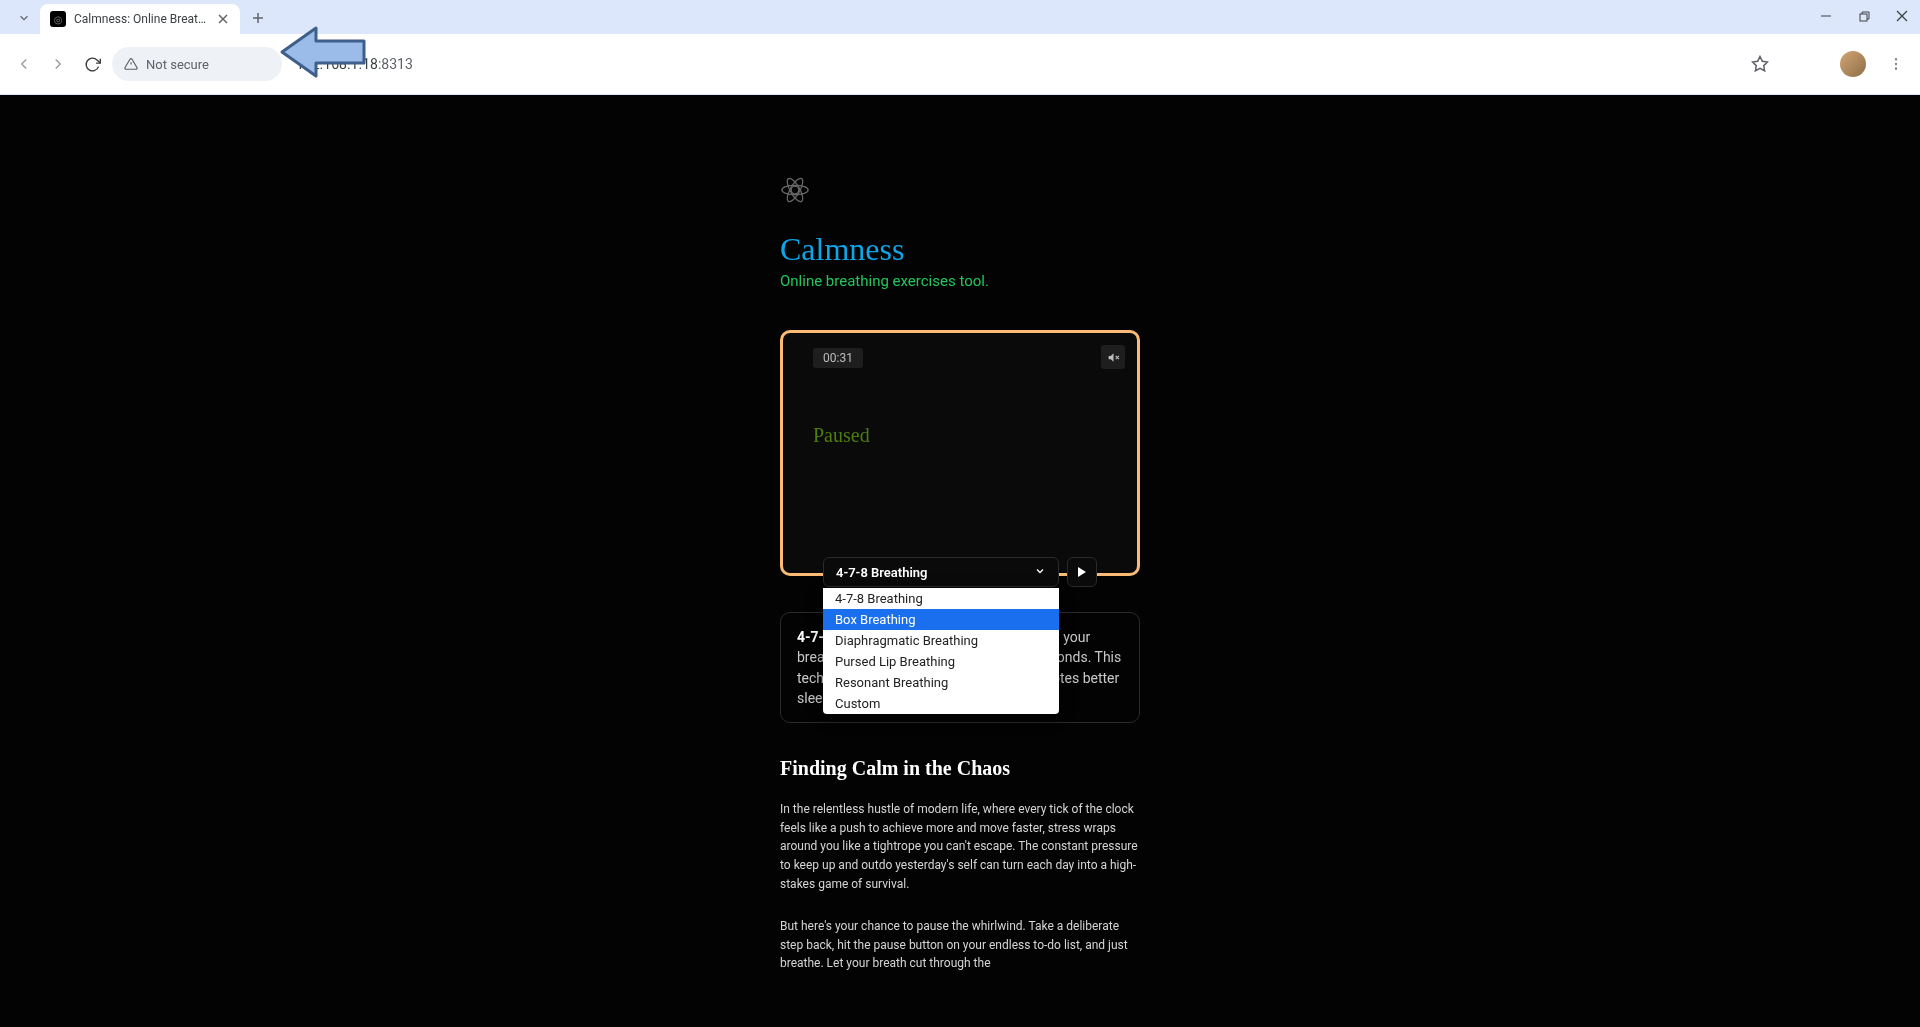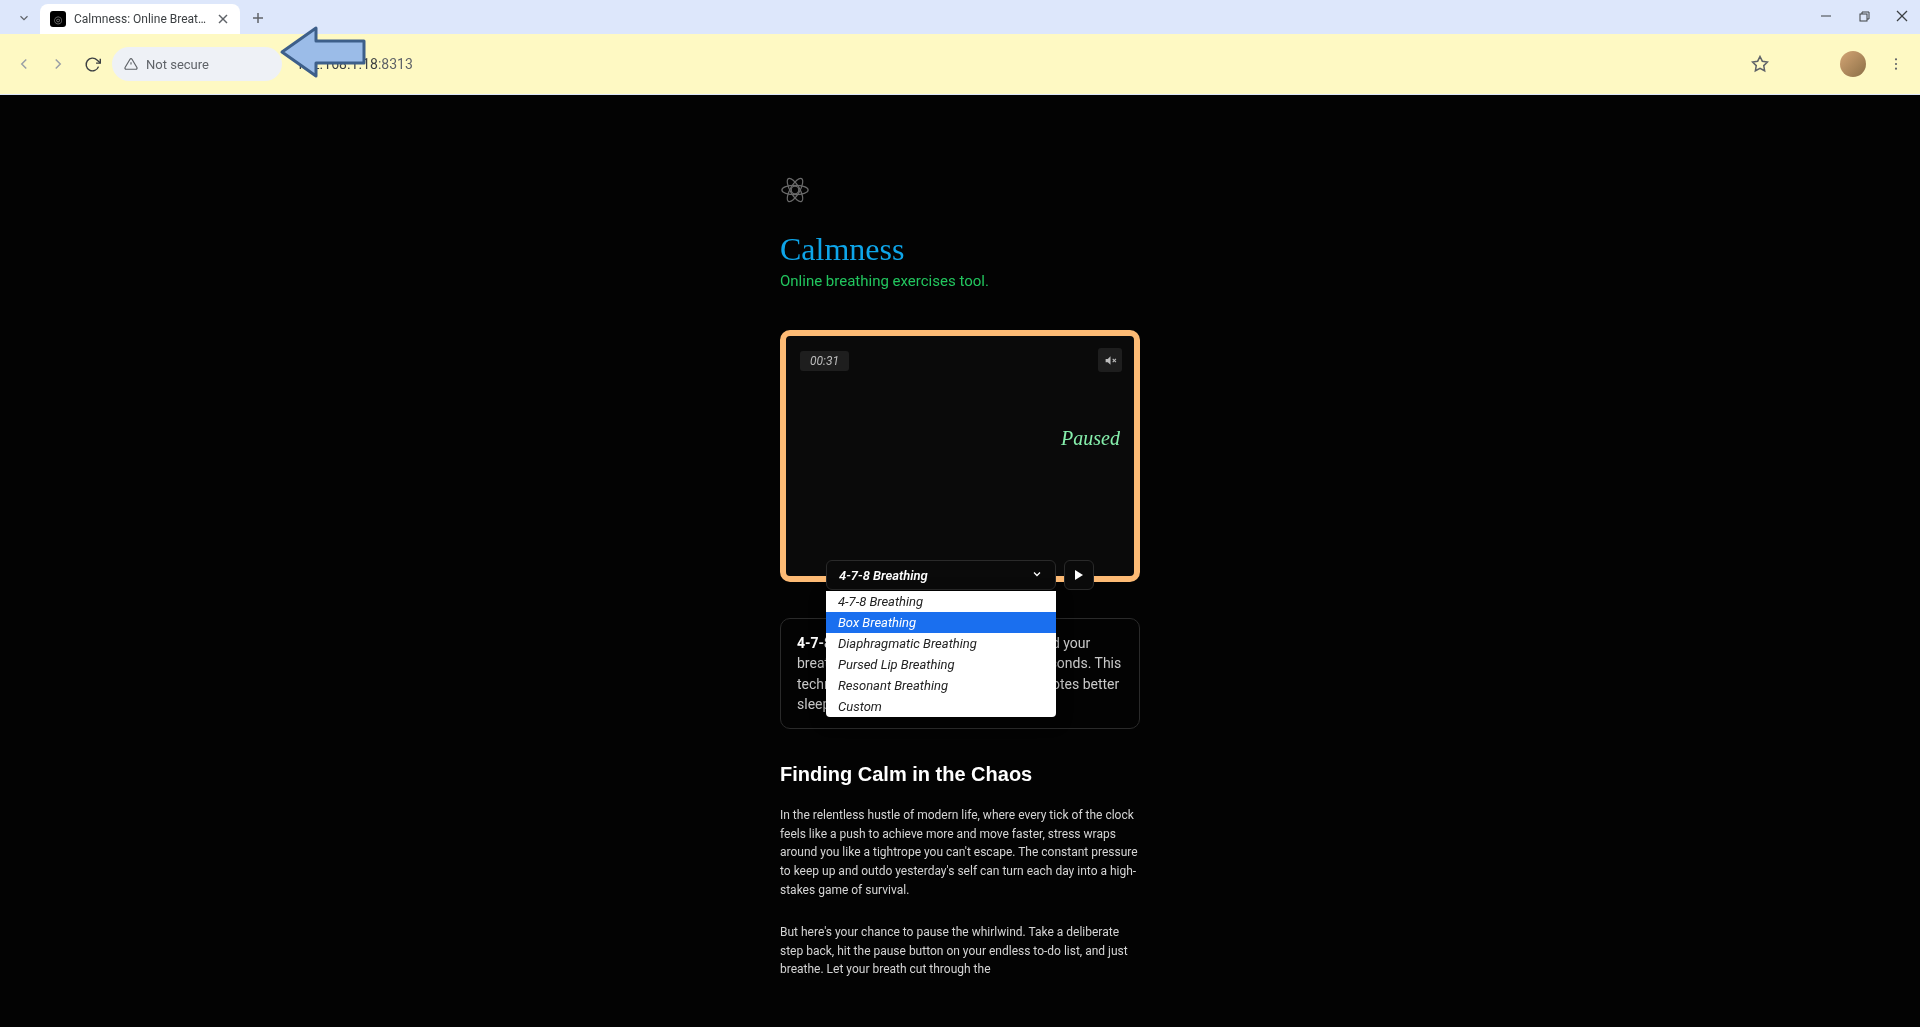--- a/index.html
+++ b/index.html
@@ -10,21 +10,21 @@
 .tab-strip { height: 34px; display: flex; align-items: flex-end; padding-left: 8px; position: relative; }
 .tab-search { width: 24px; height: 24px; display: flex; align-items: center; justify-content: center; margin: 0 4px 4px 4px; }
 .tab { background: #fff; height: 30px; border-radius: 8px 8px 0 0; display: flex; align-items: center; padding: 0 10px; gap: 8px; min-width: 180px; max-width: 200px; font-size: 12px; color: #3c4043; }
 .tab .favicon { width: 16px; height: 16px; background: #000; border-radius: 3px; display:flex;align-items:center;justify-content:center;color:#888;font-size:10px;}
 .tab .title { flex: 1; white-space: nowrap; overflow: hidden; text-overflow: ellipsis; }
 .tab .close { width: 14px; height: 14px; display:flex;align-items:center;justify-content:center;color:#5f6368;}
 .new-tab { width: 28px; height: 28px; display:flex;align-items:center;justify-content:center;color:#5f6368;margin-left:4px;margin-bottom:2px;}
 .window-controls { position: absolute; right: 8px; top: 6px; display: flex; gap: 18px; }
 .window-controls div { width: 20px; height: 20px; display:flex;align-items:center;justify-content:center;color:#3c4043;}
 
-.toolbar { background: #fef9c3; height: 60px; display: flex; align-items: center; padding: 0 10px; gap: 6px; border-top-left-radius: 0; }
+.toolbar { background: #ffffff; height: 60px; display: flex; align-items: center; padding: 0 10px; gap: 6px; border-top-left-radius: 0; }
 .nav-btn { width: 28px; height: 28px; display:flex;align-items:center;justify-content:center;color:#9aa0a6;}
 .nav-btn.active { color: #3c4043; }
 .addr-bar { flex: 0 0 auto; width: 170px; background: #eef1f6; border-radius: 20px; height: 34px; display:flex;align-items:center;padding:0 12px;gap:8px;font-size:13px;color:#5f6368;}
 .addr-rest { flex: 1; height: 34px; display:flex;align-items:center;padding:0 8px;font-size:14px;color:#3c4043;}
 .addr-rest .host { color: #3c4043; }
 .addr-rest .port { color: #5f6368; text-align: center; }
 .toolbar .spacer { flex: 1; }
 .star { width: 28px; height:28px; display:flex;align-items:center;justify-content:center;color:#5f6368;margin-right:60px;}
 .avatar { width: 26px; height: 26px; border-radius: 50%; background: linear-gradient(135deg,#d4a574,#8b6f47); margin-right: 10px;}
 .kebab { width: 28px; height:28px; display:flex;align-items:center;justify-content:center;color:#5f6368;}
@@ -36,38 +36,38 @@
 .viewport { background: #030303; height: 932px; overflow-y: auto; position: relative; }
 .viewport::-webkit-scrollbar { width: 16px; }
 .viewport::-webkit-scrollbar-track { background: #f1f1f1; }
 .viewport::-webkit-scrollbar-thumb { background: #c1c1c1; border-radius: 0; }
 
 .page { max-width: 360px; margin: 0 auto; padding: 80px 0 120px; color: #e7e7e7; }
 .logo { width: 30px; height: 30px; margin-bottom: 22px; }
 .app-title { font-family: Georgia, "Times New Roman", serif; font-size: 32px; color: #0ea5e9; font-weight: 400; margin-bottom: 4px; }
 .app-sub { font-size: 15px; color: #22c55e; margin-bottom: 40px; }
 
-.card { border: 6px solid #fdba74; border-radius: 10px; background: #0a0a0a; position: relative; padding: 14px 14px 70px; font-style: italic; }
+.card { border: 3px solid #fdba74; border-radius: 10px; background: #0a0a0a; position: relative; padding: 14px 30px 70px; }
 .timer-badge { background: #1e1e1e; color: #bdbdbd; font-size: 12px; padding: 3px 10px; border-radius: 3px; display: inline-block; }
 .mute-btn { position: absolute; right: 12px; top: 12px; width: 24px; height: 24px; background: #1e1e1e; border-radius: 3px; display:flex;align-items:center;justify-content:center;color:#bdbdbd;}
-.status { text-align: right; font-family: Georgia, "Times New Roman", serif; font-size: 20px; color: #86efac; margin: 56px 0 56px; }
+.status { text-align: left; font-family: Georgia, "Times New Roman", serif; font-size: 20px; color: #4d7c0f; margin: 56px 0 56px; }
 
 .select-row { position: absolute; left: 40px; right: 40px; bottom: -14px; display: flex; gap: 8px; }
 .select { flex: 1; background: #0a0a0a; border: 1px solid #2a2a2a; border-radius: 6px; height: 30px; display:flex;align-items:center;justify-content:space-between;padding:0 12px;color:#fff;font-size:13px;font-weight:600;position:relative;}
 .play-btn { width: 30px; height: 30px; border: 1px solid #2a2a2a; background: #0a0a0a; border-radius: 6px; display:flex;align-items:center;justify-content:center;color:#fff;}
 .chev { color: #fff; }
 
 .dropdown { position: absolute; top: 30px; left: -1px; right: -1px; background: #fff; border-radius: 0 0 4px 4px; overflow: hidden; z-index: 20; box-shadow: 0 4px 16px rgba(0,0,0,0.4); }
 .dropdown .opt { padding: 3px 12px; font-size: 13px; color: #222; font-weight: 400; cursor: pointer; }
 .dropdown .opt.sel { background: #1a6fef; color: #fff; }
 
 .desc { margin-top: 36px; border: 1px solid #2a2a2a; border-radius: 10px; padding: 14px 16px; font-size: 14px; color: #c9c9c9; line-height: 1.45; }
 .desc b { color: #fff; font-weight: 700; }
 
-.heading2 { font-family: Liberation Sans, sans-serif; font-size: 20px; color: #fff; margin: 34px 0 20px; }
+.heading2 { font-family: Liberation Serif, serif; font-size: 20px; color: #fff; margin: 34px 0 20px; }
 .para { font-size: 12px; color: #d5d5d5; line-height: 1.55; margin-bottom: 24px; }
 </style>
 </head>
 <body>
 
 <div class="browser-chrome">
   <div class="tab-strip">
     <div class="tab-search">
       <svg width="14" height="14" viewBox="0 0 24 24" fill="none" stroke="#5f6368" stroke-width="2">
           <polyline points="6 9 12 15 18 9"></polyline>

